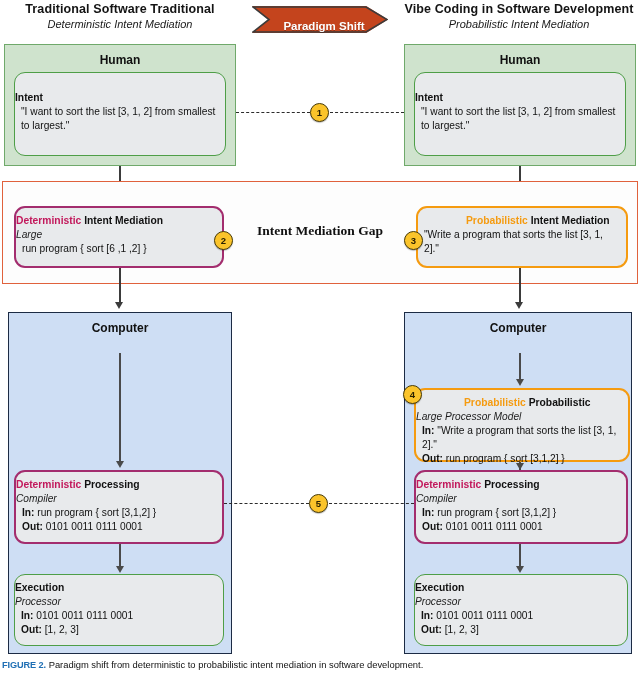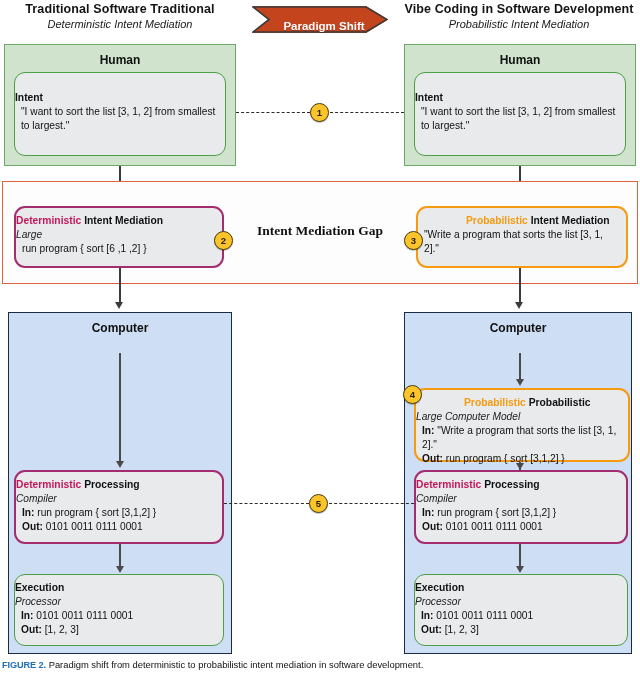--- a/index.html
+++ b/index.html
@@ -162,21 +162,21 @@
   <div class="ahead thin" style="left:115.5px;top:461px;"></div>
 
   <div class="varrow thin" style="left:519px;top:353px;height:28px;"></div>
   <div class="ahead thin" style="left:515.5px;top:379px;"></div>
 
   <div class="node orange" style="left:414px;top:388px;width:216px;height:74px;">
     <div class="hd">
       <span class="prob">Probabilistic</span>
       <span>Probabilistic</span>
     </div>
-    <div class="sub">Large Computer Model</div>
+    <div class="sub">Large Processor Model</div>
     <div class="ln">
       <b>In:</b>
       <span>"Write a program that sorts the list [3, 1, 2]."</span>
     </div>
     <div class="ln">
       <b>Out:</b>
       <span>run program { sort [3,1,2]  }</span>
     </div>
   </div>
   <div class="badge" style="left:403px;top:385px;">4</div>

